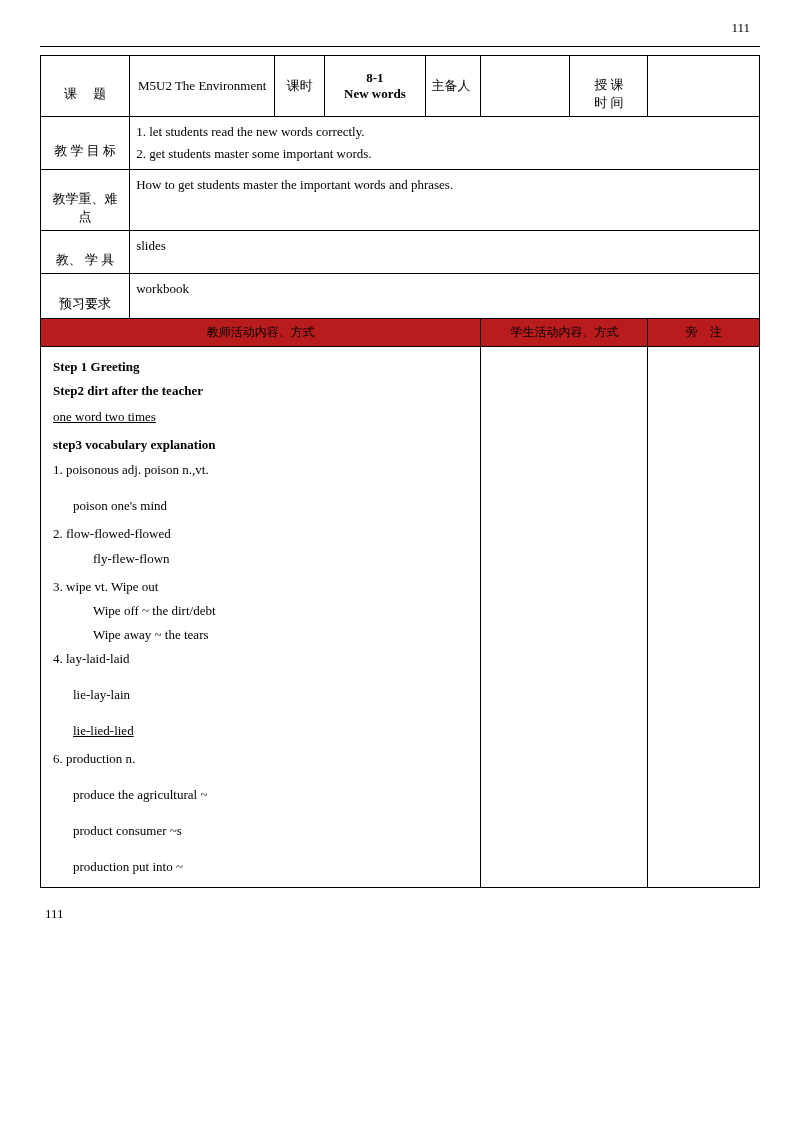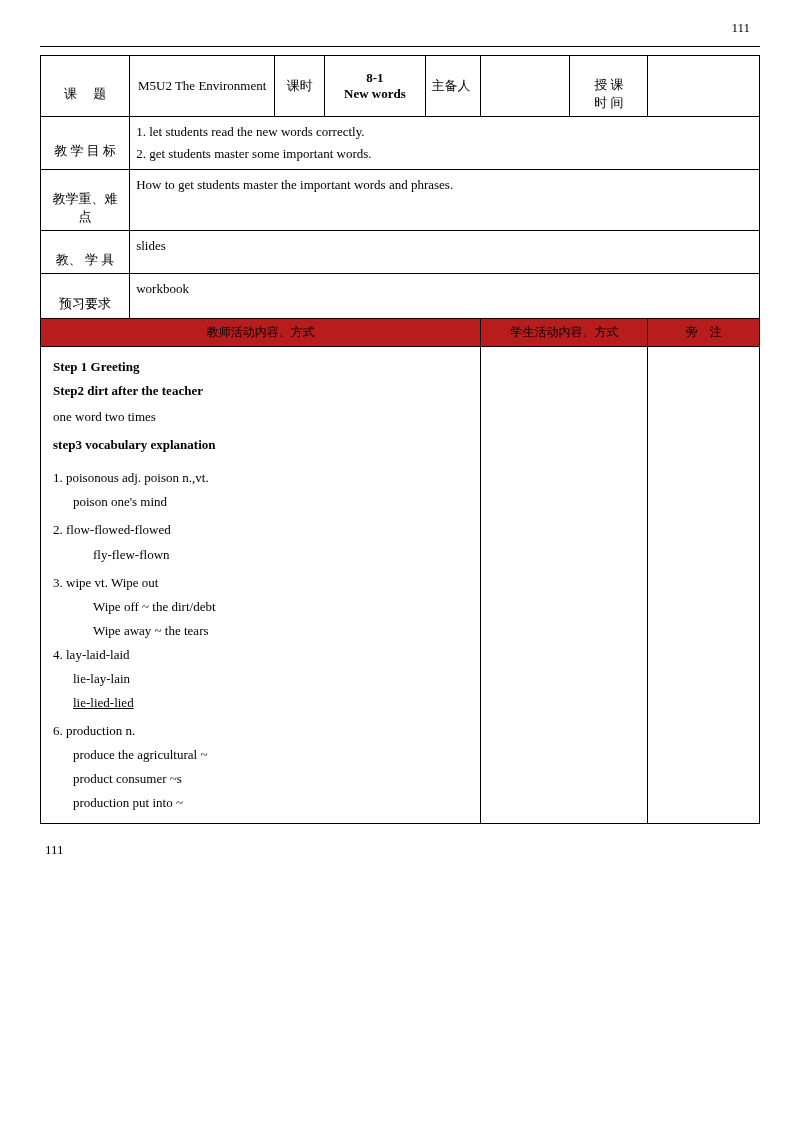--- a/index.html
+++ b/index.html
@@ -45,21 +45,21 @@
     .bold { font-weight: bold; }
     .content-area {
       padding: 6px 8px;
       line-height: 1.7;
     }
     .section-header {
       background: #b91c1c;
       text-align: center;
       font-size: 12px;
     }
-    .indent1 { padding-left: 20px; }
+    .indent1 { padding-left: 20px; margin-top: 12px; }
     .indent2 { padding-left: 40px; }
     hr.top-line {
       border: none;
       border-top: 1px solid #000;
       margin-bottom: 8px;
     }
   </style>
 </head>
 <body>
 
@@ -143,22 +143,22 @@
     </td>
     <td class="section-header" style="text-align:center; padding:5px;">
       <span>旁　注</span>
     </td>
   </tr>
 
   <tr>
     <td colspan="5" style="vertical-align:top; padding:8px 12px; line-height:1.85;">
       <div class="bold" style="">Step 1 Greeting</div>
       <div class="bold" style="margin-bottom:2px;">Step2 dirt after the teacher</div>
-      <div style="margin-bottom:4px;">one word two times</div>
-      <div class="bold" style="margin-bottom:9px;">step3 vocabulary explanation</div>
+      <div style="margin-bottom:4px;text-decoration:underline;">one word two times</div>
+      <div class="bold" style="margin-bottom:1px;">step3 vocabulary explanation</div>
 
       <div>1. poisonous adj.    poison n.,vt.</div>
       <div class="indent1" style="margin-bottom:4px;">poison one's mind</div>
 
       <div>2. flow-flowed-flowed</div>
       <div class="indent2" style="margin-bottom:4px;">fly-flew-flown</div>
 
       <div>3. wipe vt.    Wipe out</div>
       <div class="indent2">Wipe off    ~ the dirt/debt</div>
       <div class="indent2" style="">Wipe away  ~ the tears</div>

